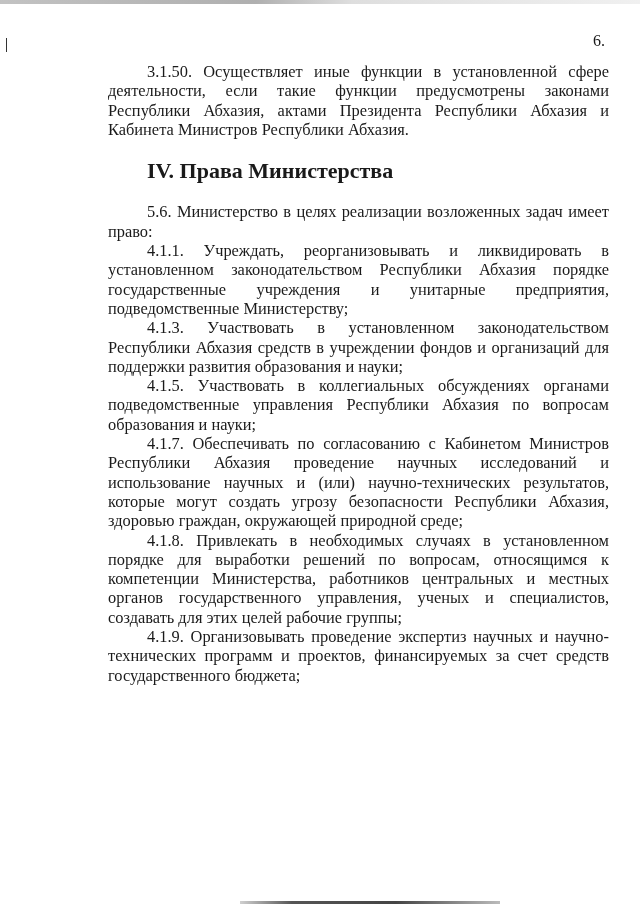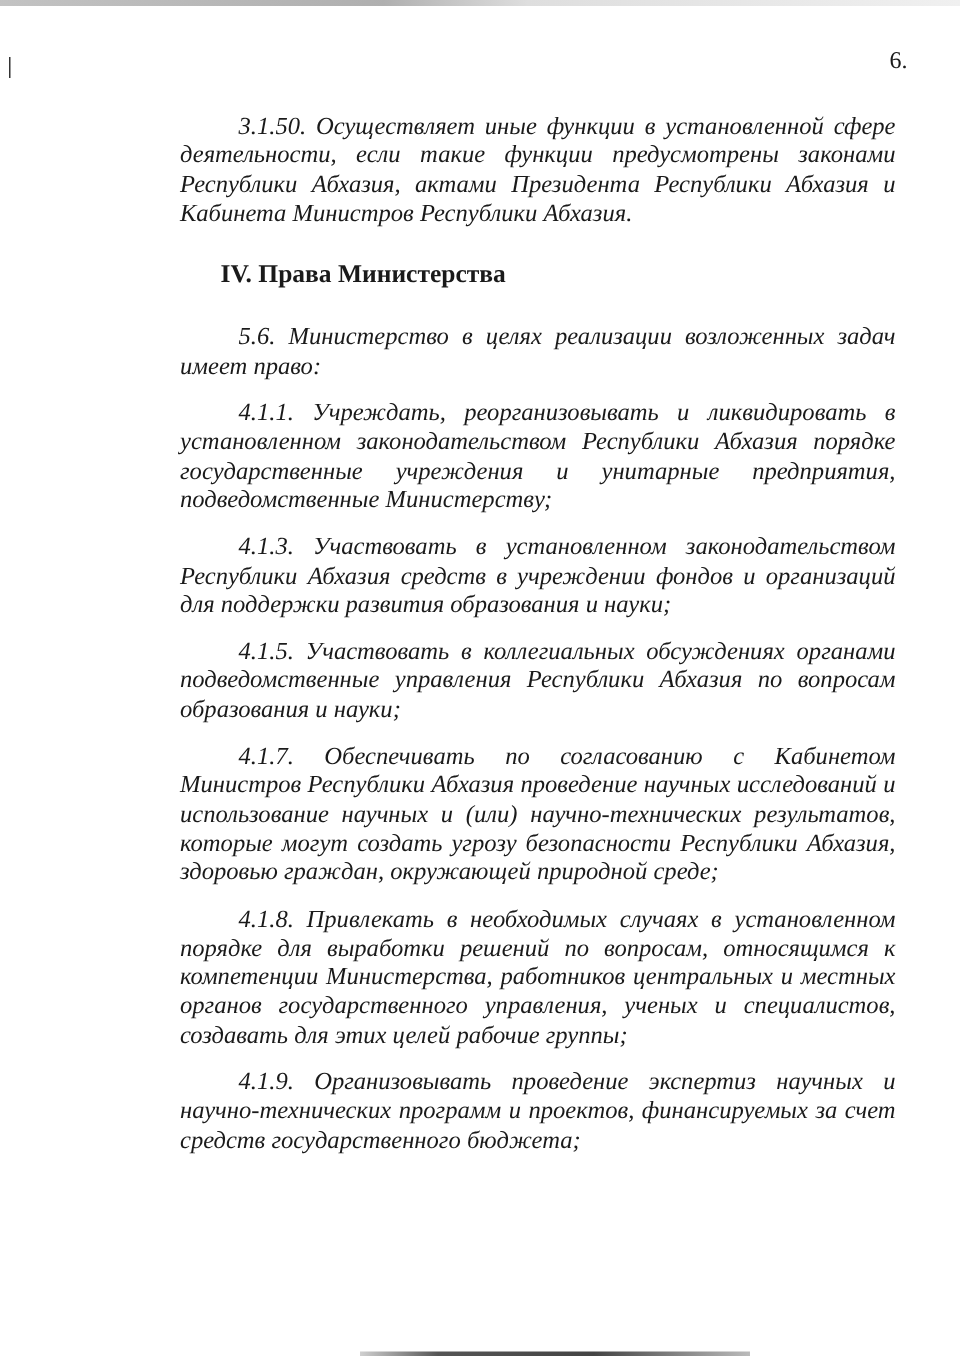--- a/index.html
+++ b/index.html
@@ -22,24 +22,24 @@
       position: absolute; left: 240px; top: 901px; width: 260px; height: 3px;
       background: linear-gradient(to right, #d0d0d0, #555 20%, #444 60%, #bbb);
     }
     .page-number {
       position: absolute; right: 35px; top: 32px; font-size: 16px;
     }
     .body {
       position: absolute; left: 108px; top: 62px; width: 501px;
       font-size: 16.4px; line-height: 19.3px; text-align: justify;
     }
-    .para { margin: 12px; text-indent: 39px; font-style: italic; }
+    .para { margin: 0; text-indent: 39px; }
     .heading {
       margin: 22px 0 22px 0; padding-left: 39px;
-      font-weight: bold; font-size: 17px; font-family: Liberation Serif, serif;
+      font-weight: bold; font-size: 22px; font-family: Liberation Serif, serif;
     }
   </style>
 </head>
 <body>
 
 <div class="page">
   <div class="scan-top"></div>
   <div class="scan-left"></div>
   <div class="scan-bottom"></div>
 

